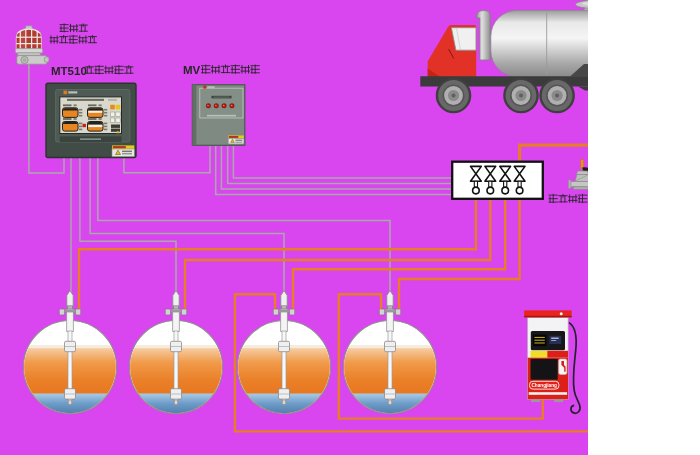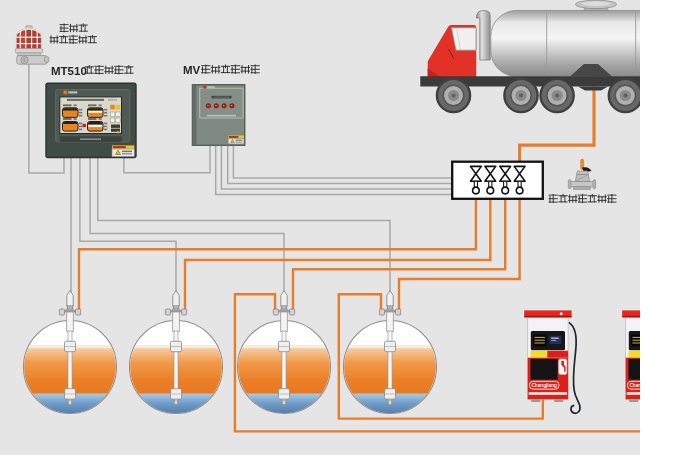--- a/index.html
+++ b/index.html
@@ -1,15 +1,15 @@
 <!DOCTYPE html>
 <html><head><meta charset="utf-8"><title>diagram</title>
 <style>
 html,body{margin:0;padding:0;background:#ffffff;}
-#wrap{position:relative;width:640px;height:455px;overflow:hidden;background:#e5e5e5;font-family:"Liberation Sans",sans-serif;}
+#wrap{position:relative;width:588px;height:455px;overflow:hidden;background:#d946ef;font-family:"Liberation Sans",sans-serif;}
 </style></head>
 <body>
 <div id="wrap"><svg width="700" height="455" viewBox="0 0 700 455">
       <defs>
 <linearGradient id="gLiq" x1="0" y1="0" x2="0" y2="1">
  <stop offset="0" stop-color="#f7cda4"></stop>
           <stop offset="0.22" stop-color="#f09a4a"></stop>
  <stop offset="0.5" stop-color="#ea7f27"></stop>
           <stop offset="1" stop-color="#e46c19"></stop>
 </linearGradient>

